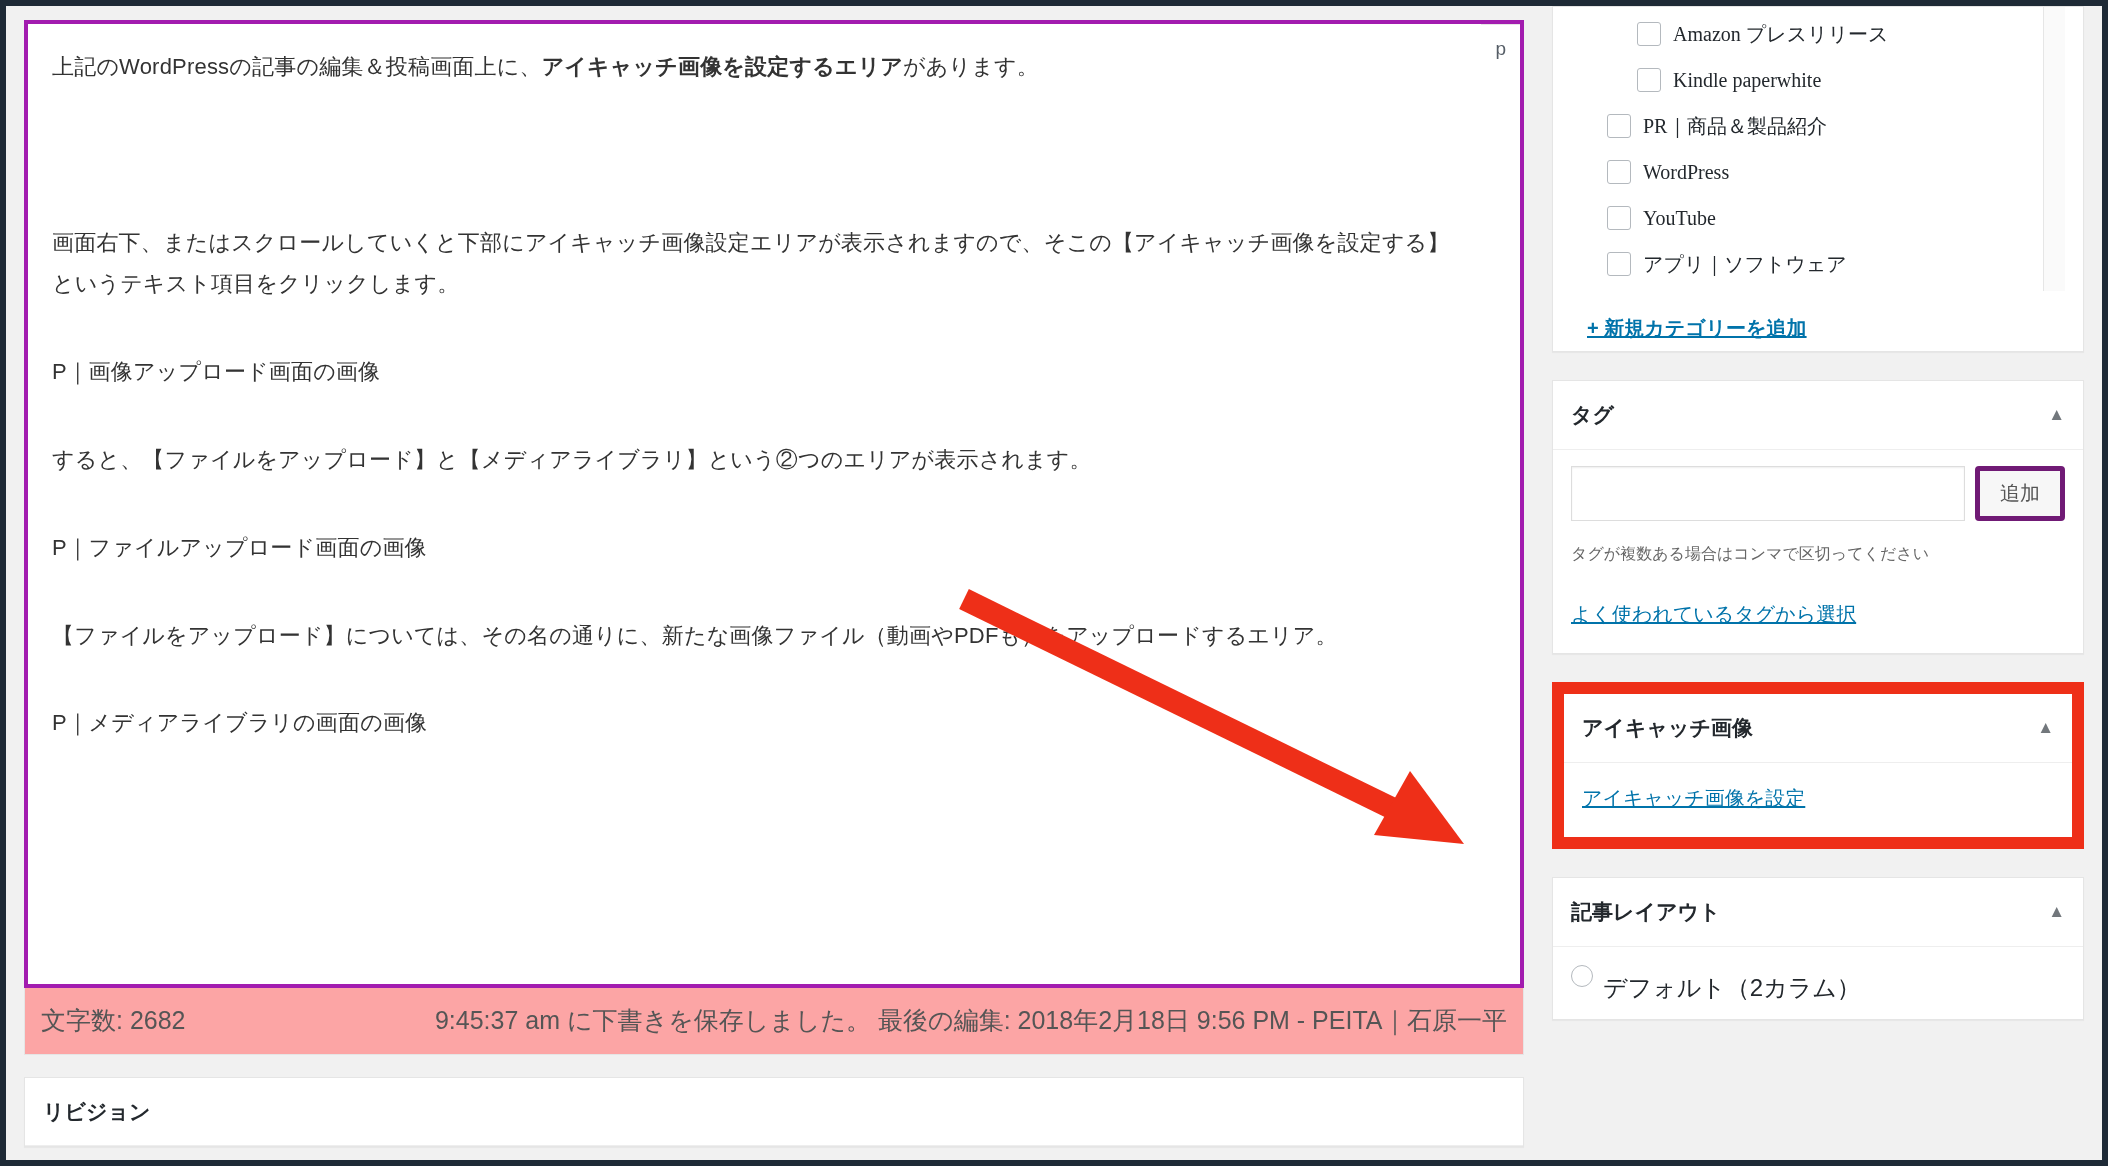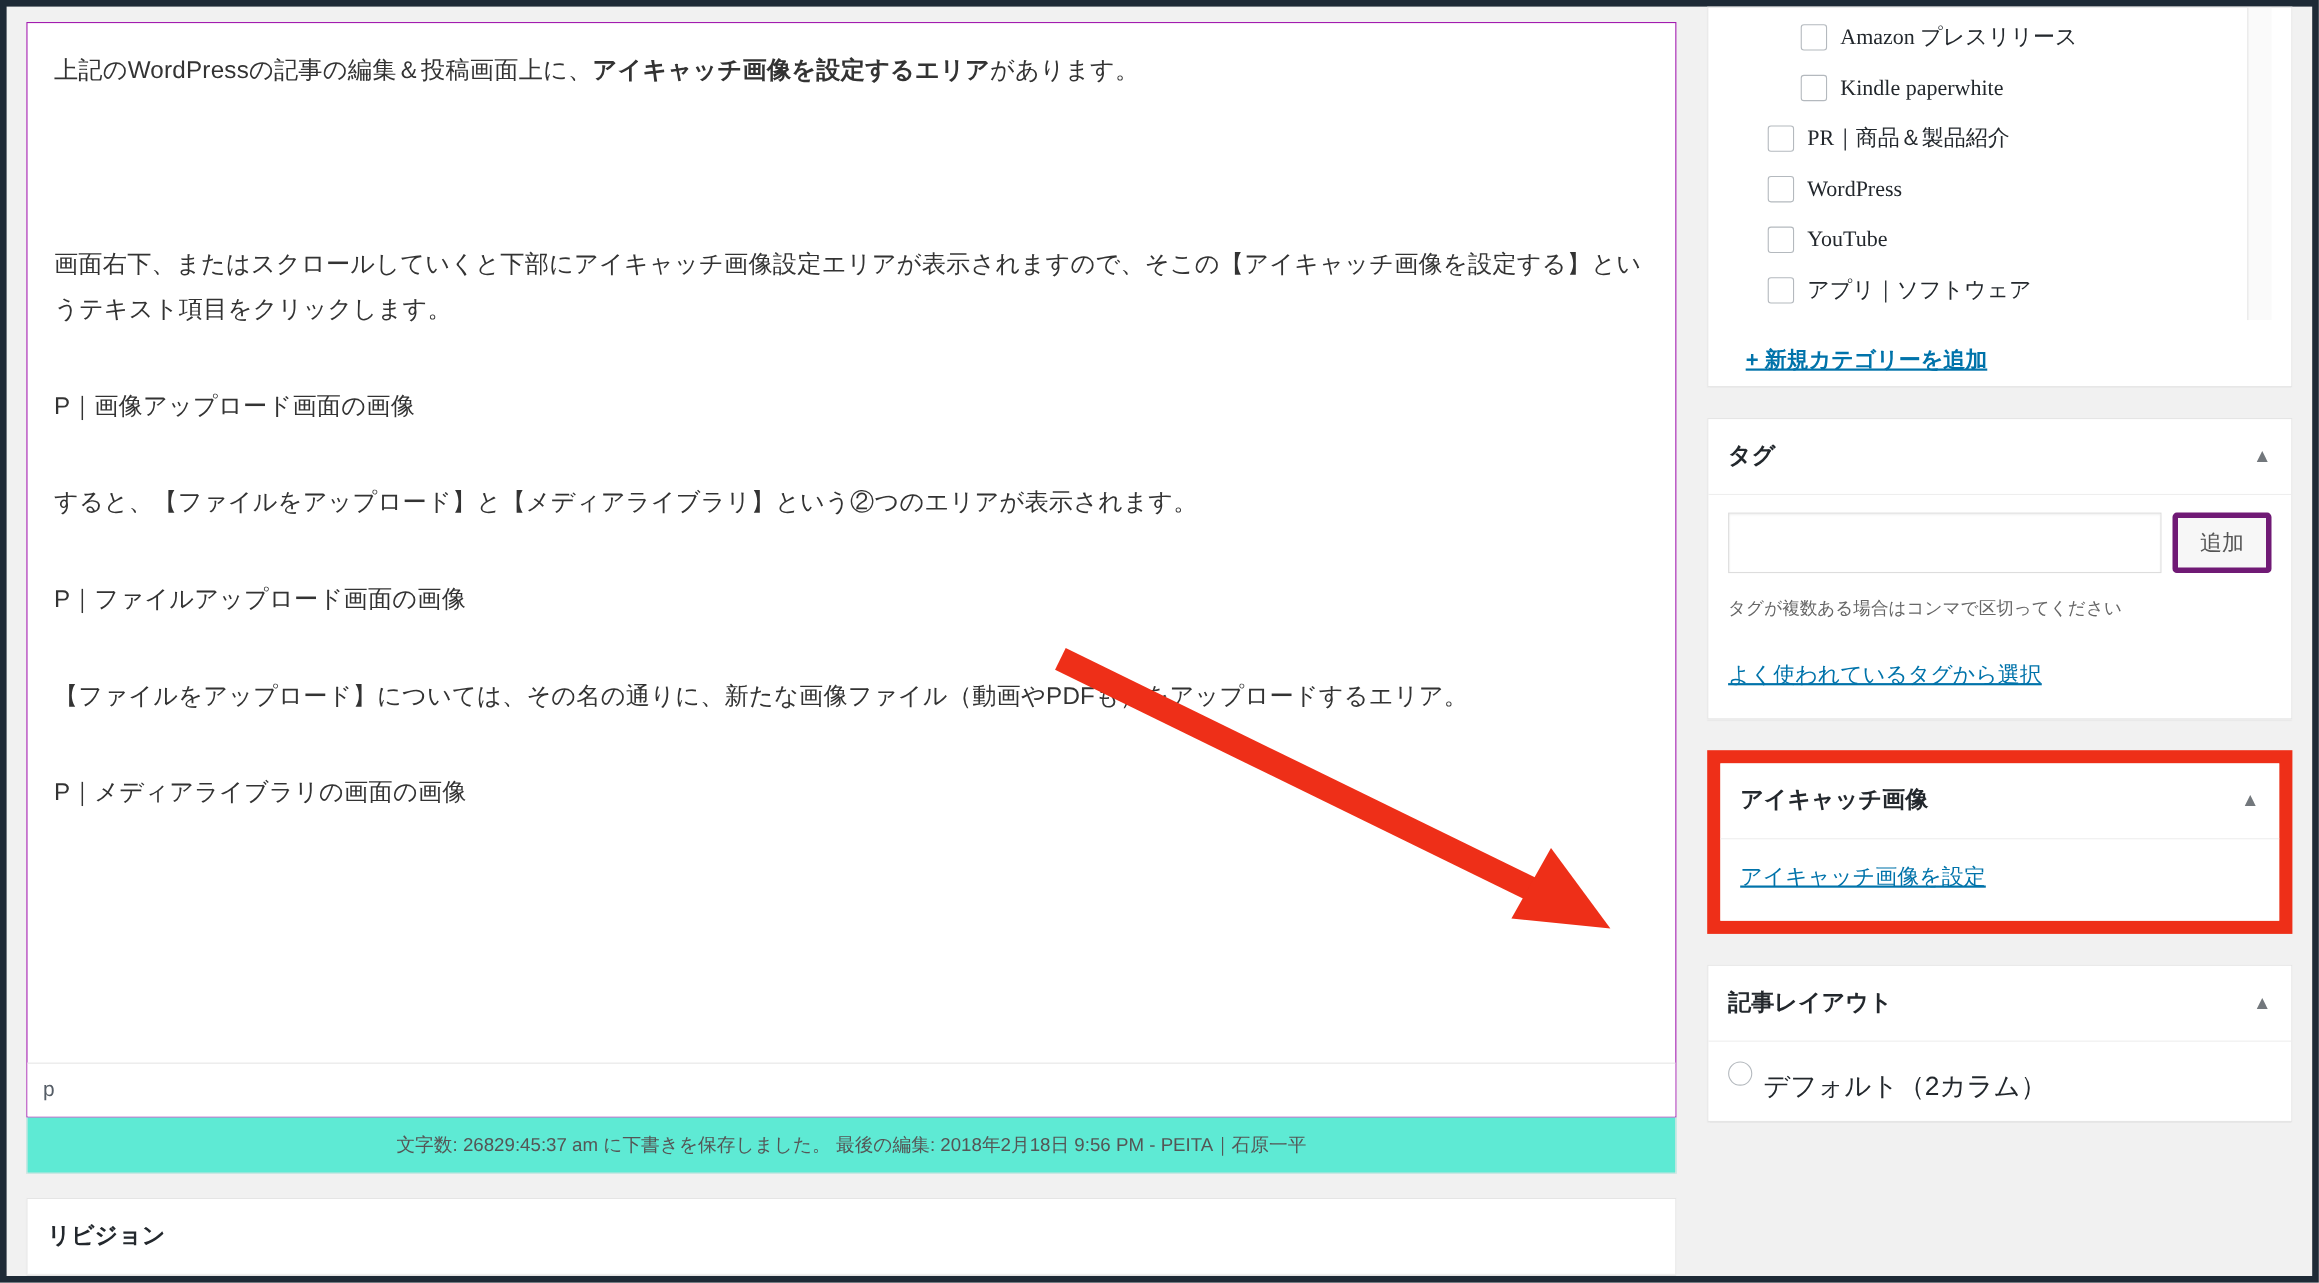--- a/index.html
+++ b/index.html
@@ -26,23 +26,23 @@
       padding: 14px 18px 0 18px;
       min-width: 0;
     }
     .side-col {
       width: 560px;
       flex-shrink: 0;
       padding: 0 18px 0 10px;
     }
     .editor-wrap {
       background: #fff;
-      border: 1px solid #a21caf;
-      display: flex;
-      flex-direction: column;
+      border: 4px solid #a21caf;
+      display: flex;
+      flex-direction: row;
       min-height: 0;
     }
     .editor-content {
       padding: 22px 24px 12px 24px;
       color: #444;
       font-size: 22px;
       height: 960px;
       overflow: hidden;
     }
     .editor-content p {
@@ -54,27 +54,27 @@
     .editor-content .p-tight { margin-bottom: 46px; }
     .path-bar {
       border-top: 1px solid #e5e5e5;
       padding: 6px 14px;
       color: #555d66;
       font-size: 19px;
       background: #fff;
     }
     .status-bar {
       display: flex;
-      background: #5eead4;
+      background: #fca5a5;
       border: 1px solid #e5e5e5;
       border-top: none;
       padding: 9px 16px;
-      font-size: 17px;
+      font-size: 25px;
       color: #555;
-      justify-content: center;
+      justify-content: space-between;
     }
     .status-left {}
     .status-right { text-align: right; }
     .postbox {
       background: #fff;
       border: 1px solid #e5e5e5;
       box-shadow: 0 1px 1px rgba(0,0,0,.04);
       margin-bottom: 28px;
     }
     .postbox-header {

